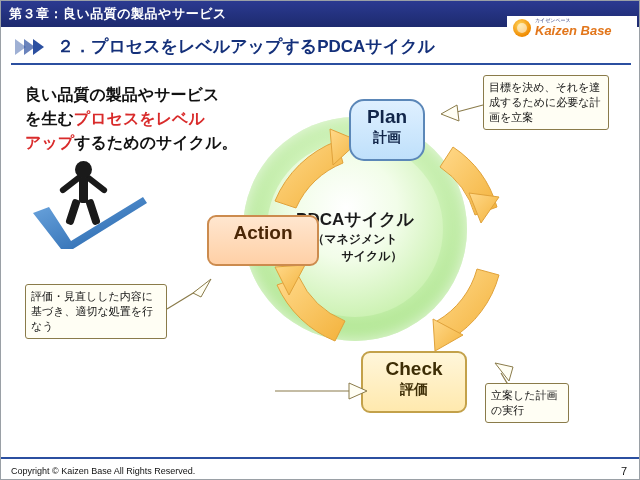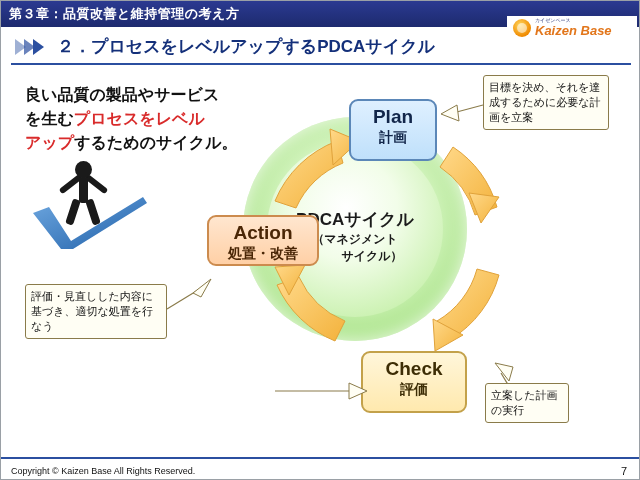--- a/index.html
+++ b/index.html
@@ -149,24 +149,25 @@
   .node {
     position:absolute; text-align:center; border-radius:9px;
     border:2px solid #7a6a3a;
     box-sizing:border-box;
     padding-top:5px;
   }
   .node .n1 { font-size:19px; font-weight:bold; line-height:22px; }
   .node .n2 { font-size:14px; font-weight:bold; line-height:18px; }
 
   .node-plan {
-    left:152px; top:10px; width:88px; height:62px;
+    left:152px; top:10px; width:76px; height:62px;
     background:linear-gradient(#dff0ff,#bfe0fb);
     border-color:#5b87b8;
     color:#12264a;
+    border-radius:15px;
   }
   .node-do {
     left:260px; top:122px; width:82px; height:62px;
     background:linear-gradient(#fde2f6,#f8c6ec);
     border-color:#b96fae;
     color:#4a1040;
   }
   .node-check {
     left:164px; top:262px; width:106px; height:62px;
     background:linear-gradient(#fff6da,#ffe9ae);
@@ -208,21 +209,21 @@
     position:absolute; right:12px; bottom:2px;
     font-size:11px; color:#111111;
   }
 </style>
 </head>
 <body>
 
 <div id="slide">
 
   <div class="hdr">
-    <div class="hdr-title">第３章：品質改善と維持管理の考え方</div>
+    <div class="hdr-title">第３章：良い品質の製品やサービス</div>
     <div class="logo">
       <div class="logo-sun"></div>
       <div class="logo-small">カイゼンベース</div>
       <div class="logo-main">Kaizen Base</div>
     </div>
   </div>
 
   <div class="sub-row">
     <div class="sub-arrow">
       <i></i>
@@ -298,21 +299,20 @@
     <div class="node node-plan">
       <div class="n1">Plan</div>
       <div class="n2">計画</div>
     </div>
     <div class="node node-check">
       <div class="n1">Check</div>
       <div class="n2">評価</div>
     </div>
     <div class="node node-action">
       <div class="n1">Action</div>
-      <div class="n2">処置・改善</div>
     </div>
   </div>
 
   <svg class="leader" viewBox="0 0 640 480">
     <path d="M482,104 L452,112" stroke="#8a7b4a" stroke-width="1.2" fill="none"></path>
     <polygon points="456,104 440,113 458,120" fill="#fffef4" stroke="#8a7b4a" stroke-width="1"></polygon>
 
     <path d="M512,392 L500,372" stroke="#8a7b4a" stroke-width="1.2" fill="none"></path>
     <polygon points="508,380 494,362 512,366" fill="#fffef4" stroke="#8a7b4a" stroke-width="1"></polygon>
 

